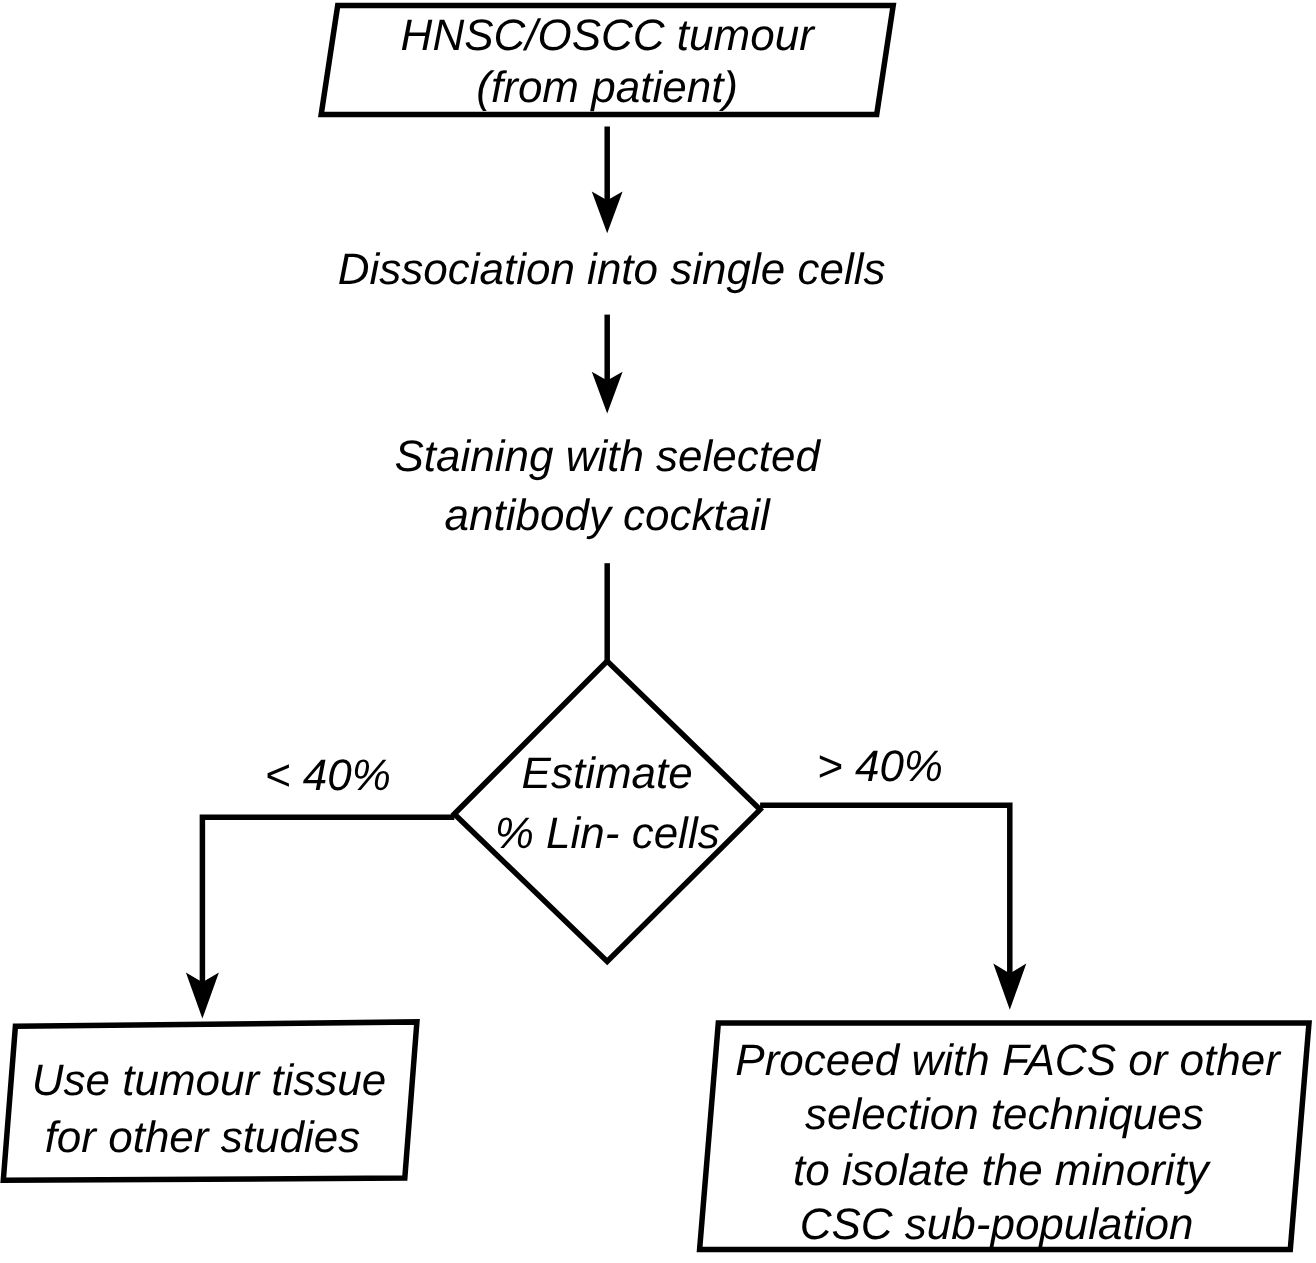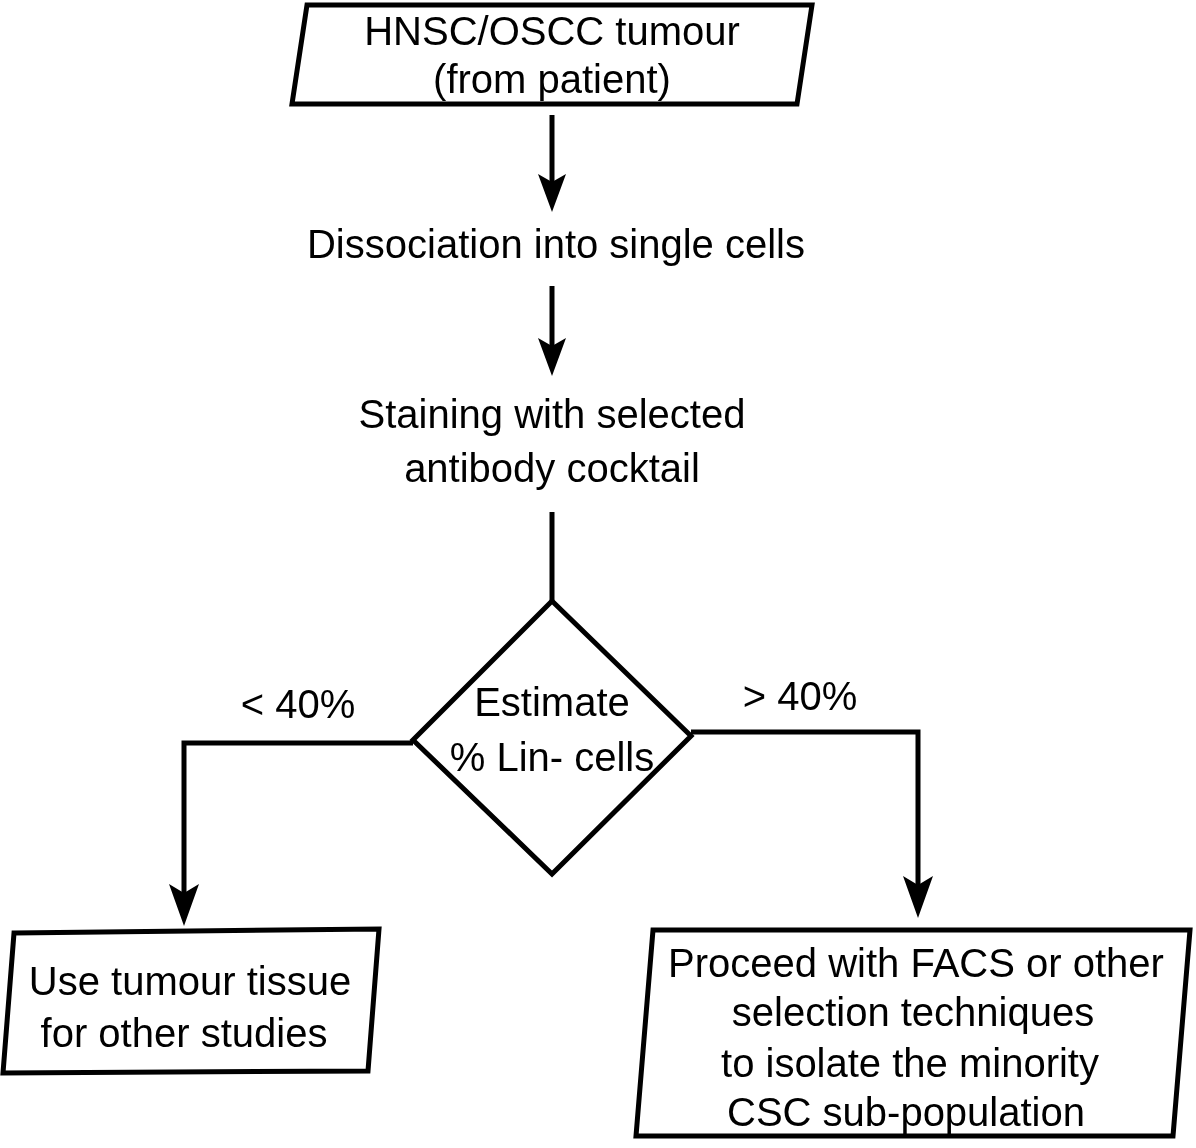--- a/index.html
+++ b/index.html
@@ -12,20 +12,21 @@
     height: 1148px;
     font-family: "Liberation Sans", sans-serif;
     color: #000000;
     overflow: hidden;
   }
   #flow-root {
     position: relative;
     width: 1196px;
     height: 1148px;
     background: #ffffff;
+    font-style: italic;
   }
   svg.flow-canvas {
     position: absolute;
     top: 0;
     left: 0;
     width: 1196px;
     height: 1148px;
     display: block;
   }
   .shape-outline {

